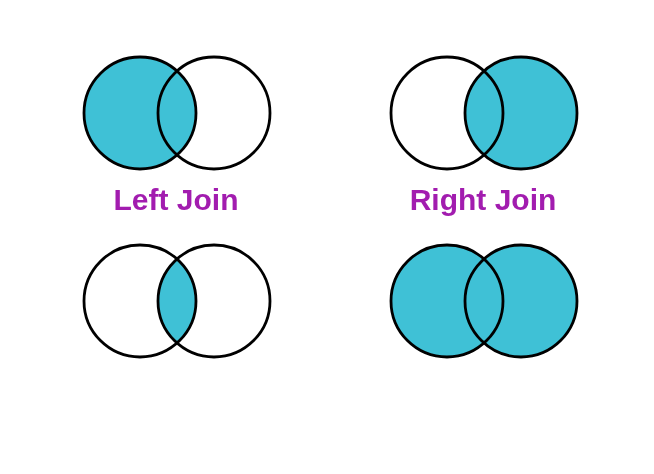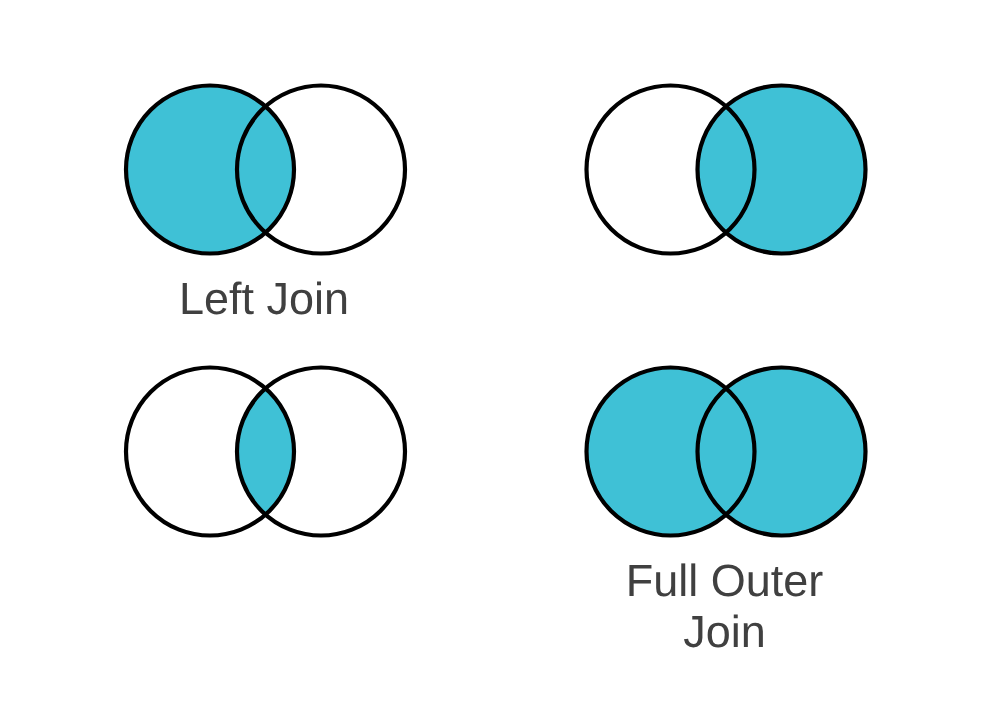--- a/index.html
+++ b/index.html
@@ -28,22 +28,22 @@
   .venn-cell.pos-2 { left: 56px;  top: 235px; }
   .venn-cell.pos-3 { left: 363px; top: 235px; }
   .venn {
     display: block;
   }
   .venn-label {
     margin: 4px auto 0 auto;
     max-width: 180px;
     font-size: 30px;
     line-height: 34px;
-    font-weight: normal;
-    color: #404040;
+    font-weight: bold;
+    color: #a21caf;
     text-align: center;
   }
 </style>
 </head>
 <body>
 
 <div class="canvas">
   <div id="grid">
       <figure class="venn-cell pos-0">
     <svg class="venn" width="240" height="132" viewBox="0 0 240 132">
@@ -66,20 +66,21 @@
         <clipPath class="clip-left" id="clip-left-1">
           <circle cx="84" cy="66" r="56"></circle>
         </clipPath>
       </defs>
       <circle class="fill-left" cx="84" cy="66" r="56" fill="#FFFFFF"></circle>
       <circle class="fill-right" cx="158" cy="66" r="56" fill="#3FC1D6"></circle>
       <circle class="fill-intersection" cx="158" cy="66" r="56" fill="#3FC1D6" clip-path="url(#clip-left-1)"></circle>
       <circle class="outline-left" cx="84" cy="66" r="56" fill="none" stroke-width="2.8" stroke="#000000"></circle>
       <circle class="outline-right" cx="158" cy="66" r="56" fill="none" stroke-width="2.8" stroke="#000000"></circle>
     </svg>
+    <figcaption class="venn-label">Right Join</figcaption>
   </figure>
       <figure class="venn-cell pos-2">
     <svg class="venn" width="240" height="132" viewBox="0 0 240 132">
       <defs>
         <clipPath class="clip-left" id="clip-left-2">
           <circle cx="84" cy="66" r="56"></circle>
         </clipPath>
       </defs>
       <circle class="fill-left" cx="84" cy="66" r="56" fill="#FFFFFF"></circle>
       <circle class="fill-right" cx="158" cy="66" r="56" fill="#FFFFFF"></circle>
@@ -94,16 +95,15 @@
         <clipPath class="clip-left" id="clip-left-3">
           <circle cx="84" cy="66" r="56"></circle>
         </clipPath>
       </defs>
       <circle class="fill-left" cx="84" cy="66" r="56" fill="#3FC1D6"></circle>
       <circle class="fill-right" cx="158" cy="66" r="56" fill="#3FC1D6"></circle>
       <circle class="fill-intersection" cx="158" cy="66" r="56" fill="#3FC1D6" clip-path="url(#clip-left-3)"></circle>
       <circle class="outline-left" cx="84" cy="66" r="56" fill="none" stroke-width="2.8" stroke="#000000"></circle>
       <circle class="outline-right" cx="158" cy="66" r="56" fill="none" stroke-width="2.8" stroke="#000000"></circle>
     </svg>
-    <figcaption class="venn-label">Full Outer Join</figcaption>
   </figure>
     </div>
 </div>
 
 </body></html>

